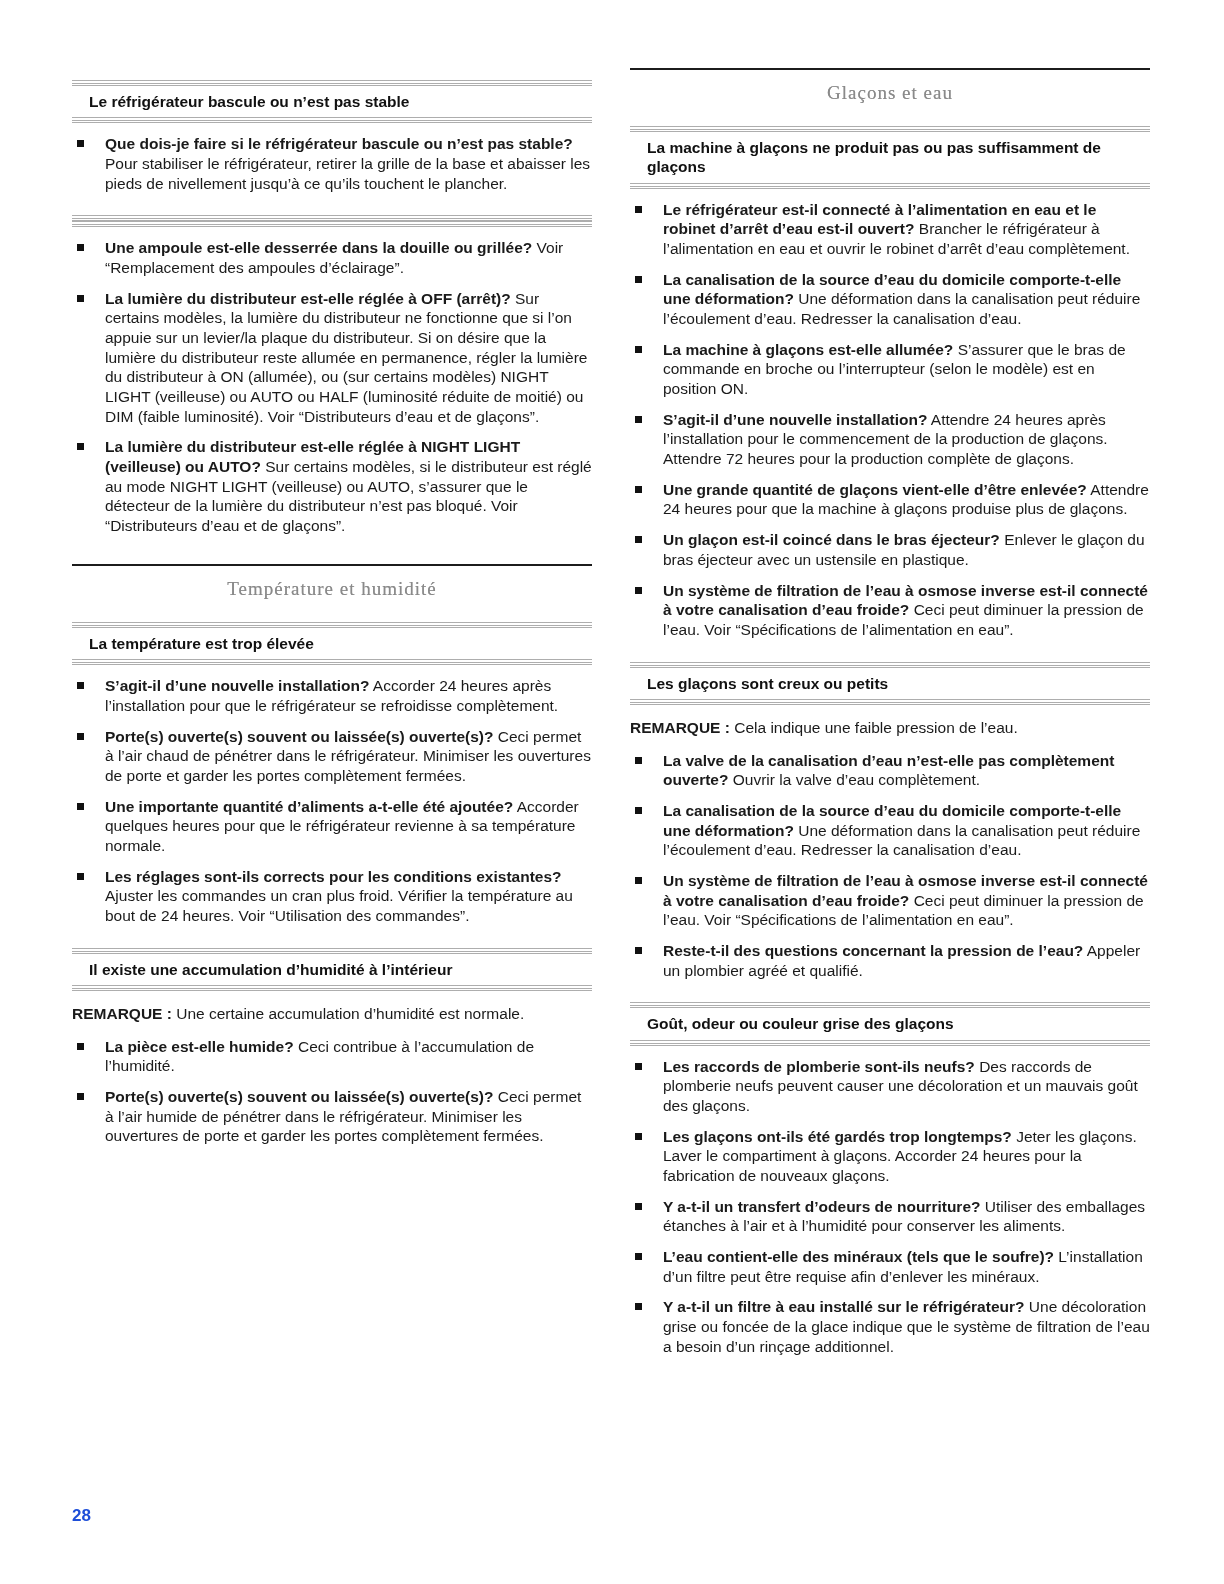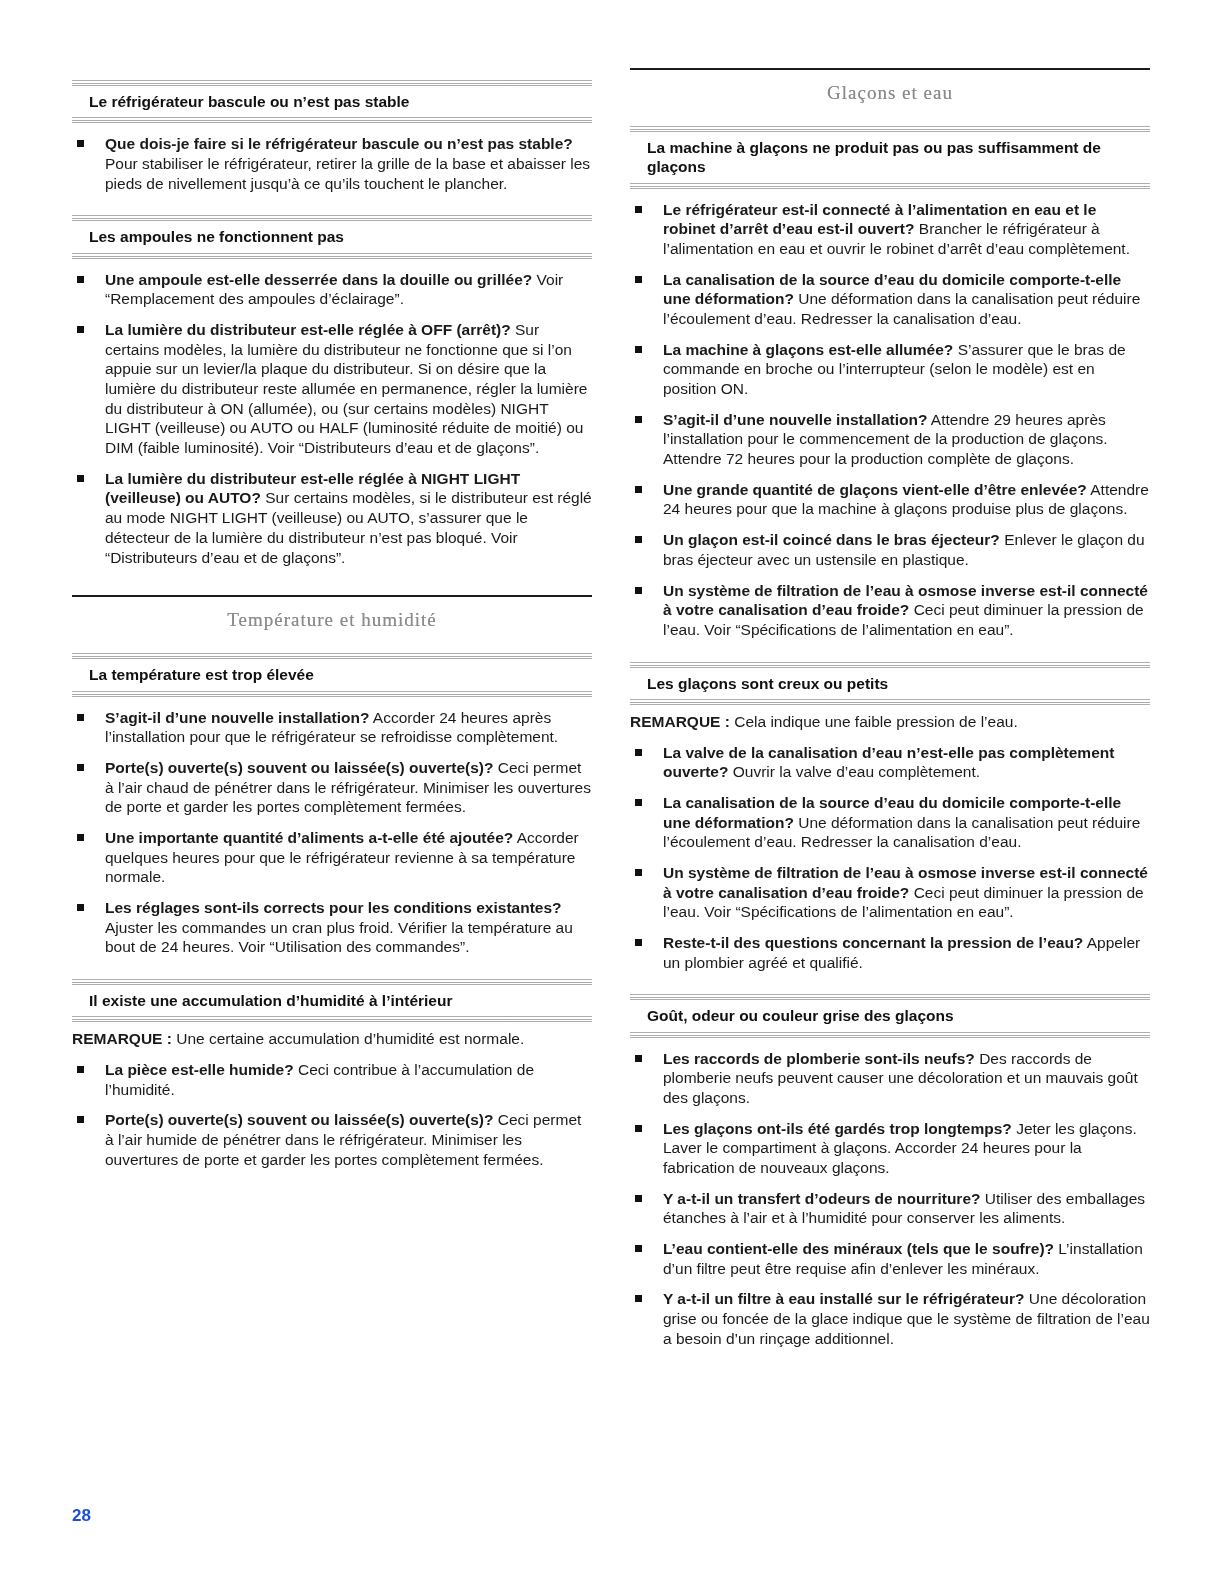--- a/index.html
+++ b/index.html
@@ -79,21 +79,21 @@
   .bullet::before {
     content: "";
     position: absolute;
     left: 5px;
     top: 6px;
     width: 7px;
     height: 7px;
     background: #111;
   }
   .note {
-    margin: 7px 0;
+    margin: 13px 0;
     font-size: 15.5px;
     line-height: 1.27;
   }
   .lead { font-weight: 700; text-align: center; }
   .page-number {
     position: absolute;
     left: 72px;
     top: 1506px;
     font-size: 17px;
     font-weight: 700;
@@ -107,21 +107,20 @@
   <div class="columns">
     <div class="col col-left" id="col-left">
         <div class="sec-header">
           <div class="hline"></div>
           <span class="sec-header-text">Le réfrigérateur bascule ou n’est pas stable</span>
           <div class="hline"></div>
         </div>
         <div class="bullet"><span class="lead">Que dois-je faire si le réfrigérateur bascule ou n’est pas stable?</span> <span>Pour stabiliser le réfrigérateur, retirer la grille de la base et abaisser les pieds de nivellement jusqu’à ce qu’ils touchent le plancher.</span></div>
         <div class="sec-header">
           <div class="hline"></div>
-          <span class="sec-header-text">Les ampoules ne fonctionnent pas</span>
           <div class="hline"></div>
         </div>
         <div class="bullet"><span class="lead">Une ampoule est-elle desserrée dans la douille ou grillée?</span> <span>Voir “Remplacement des ampoules d’éclairage”.</span></div>
         <div class="bullet"><span class="lead">La lumière du distributeur est-elle réglée à OFF (arrêt)?</span> <span>Sur certains modèles, la lumière du distributeur ne fonctionne que si l’on appuie sur un levier/la plaque du distributeur. Si on désire que la lumière du distributeur reste allumée en permanence, régler la lumière du distributeur à ON (allumée), ou (sur certains modèles) NIGHT LIGHT (veilleuse) ou AUTO ou HALF (luminosité réduite de moitié) ou DIM (faible luminosité). Voir “Distributeurs d’eau et de glaçons”.</span></div>
         <div class="bullet"><span class="lead">La lumière du distributeur est-elle réglée à NIGHT LIGHT (veilleuse) ou AUTO?</span> <span>Sur certains modèles, si le distributeur est réglé au mode NIGHT LIGHT (veilleuse) ou AUTO, s’assurer que le détecteur de la lumière du distributeur n’est pas bloqué. Voir “Distributeurs d’eau et de glaçons”.</span></div>
         <div class="dark-rule"></div>
         <h1 class="big-title">Température et humidité</h1>
         <div class="sec-header">
           <div class="hline"></div>
           <span class="sec-header-text">La température est trop élevée</span>
@@ -144,21 +143,21 @@
         <div class="dark-rule"></div>
         <h1 class="big-title">Glaçons et eau</h1>
         <div class="sec-header">
           <div class="hline"></div>
           <span class="sec-header-text">La machine à glaçons ne produit pas ou pas suffisamment de glaçons</span>
           <div class="hline"></div>
         </div>
         <div class="bullet"><span class="lead">Le réfrigérateur est-il connecté à l’alimentation en eau et le robinet d’arrêt d’eau est-il ouvert?</span> <span>Brancher le réfrigérateur à l’alimentation en eau et ouvrir le robinet d’arrêt d’eau complètement.</span></div>
         <div class="bullet"><span class="lead">La canalisation de la source d’eau du domicile comporte-t-elle une déformation?</span> <span>Une déformation dans la canalisation peut réduire l’écoulement d’eau. Redresser la canalisation d’eau.</span></div>
         <div class="bullet"><span class="lead">La machine à glaçons est-elle allumée?</span> <span>S’assurer que le bras de commande en broche ou l’interrupteur (selon le modèle) est en position ON.</span></div>
-        <div class="bullet"><span class="lead">S’agit-il d’une nouvelle installation?</span> <span>Attendre 29 heures après l’installation pour le commencement de la production de glaçons. Attendre 72 heures pour la production complète de glaçons.</span></div>
+        <div class="bullet"><span class="lead">S’agit-il d’une nouvelle installation?</span> <span>Attendre 24 heures après l’installation pour le commencement de la production de glaçons. Attendre 72 heures pour la production complète de glaçons.</span></div>
         <div class="bullet"><span class="lead">Une grande quantité de glaçons vient-elle d’être enlevée?</span> <span>Attendre 24 heures pour que la machine à glaçons produise plus de glaçons.</span></div>
         <div class="bullet"><span class="lead">Un glaçon est-il coincé dans le bras éjecteur?</span> <span>Enlever le glaçon du bras éjecteur avec un ustensile en plastique.</span></div>
         <div class="bullet"><span class="lead">Un système de filtration de l’eau à osmose inverse est-il connecté à votre canalisation d’eau froide?</span> <span>Ceci peut diminuer la pression de l’eau. Voir “Spécifications de l’alimentation en eau”.</span></div>
         <div class="sec-header">
           <div class="hline"></div>
           <span class="sec-header-text">Les glaçons sont creux ou petits</span>
           <div class="hline"></div>
         </div>
         <div class="note"><span class="lead">REMARQUE :</span> <span>Cela indique une faible pression de l’eau.</span></div>
         <div class="bullet"><span class="lead">La valve de la canalisation d’eau n’est-elle pas complètement ouverte?</span> <span>Ouvrir la valve d’eau complètement.</span></div>

